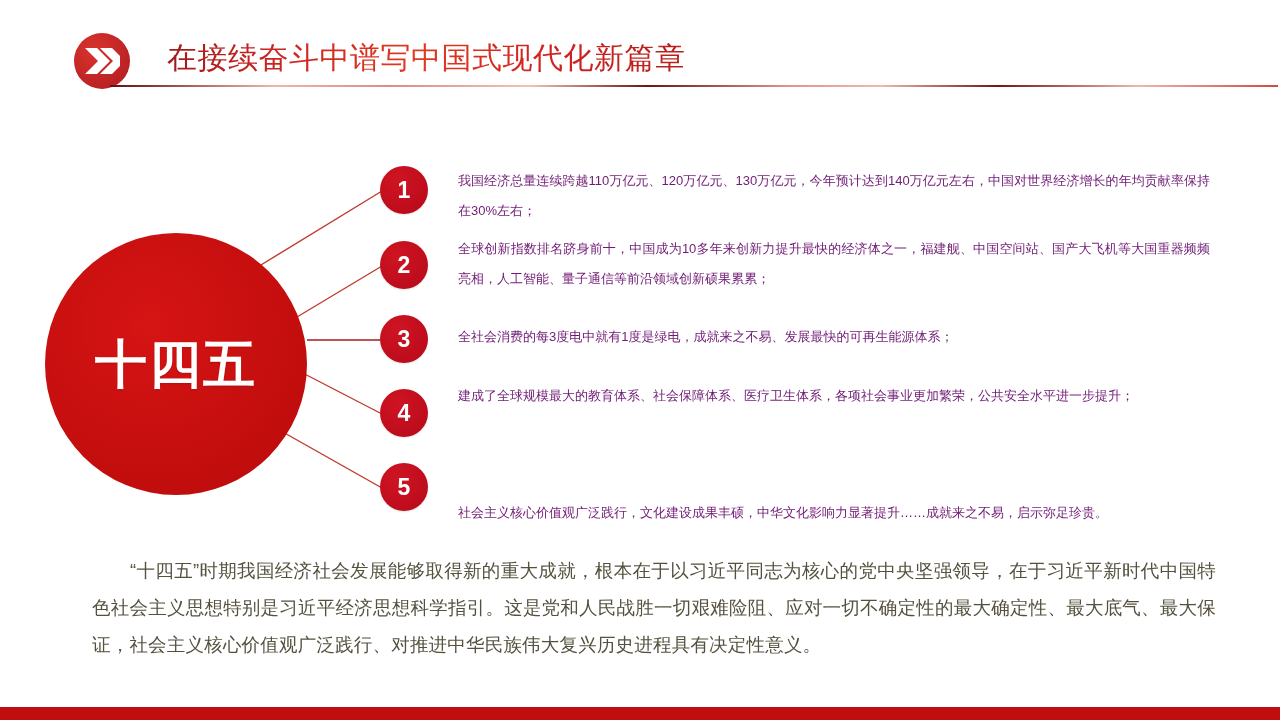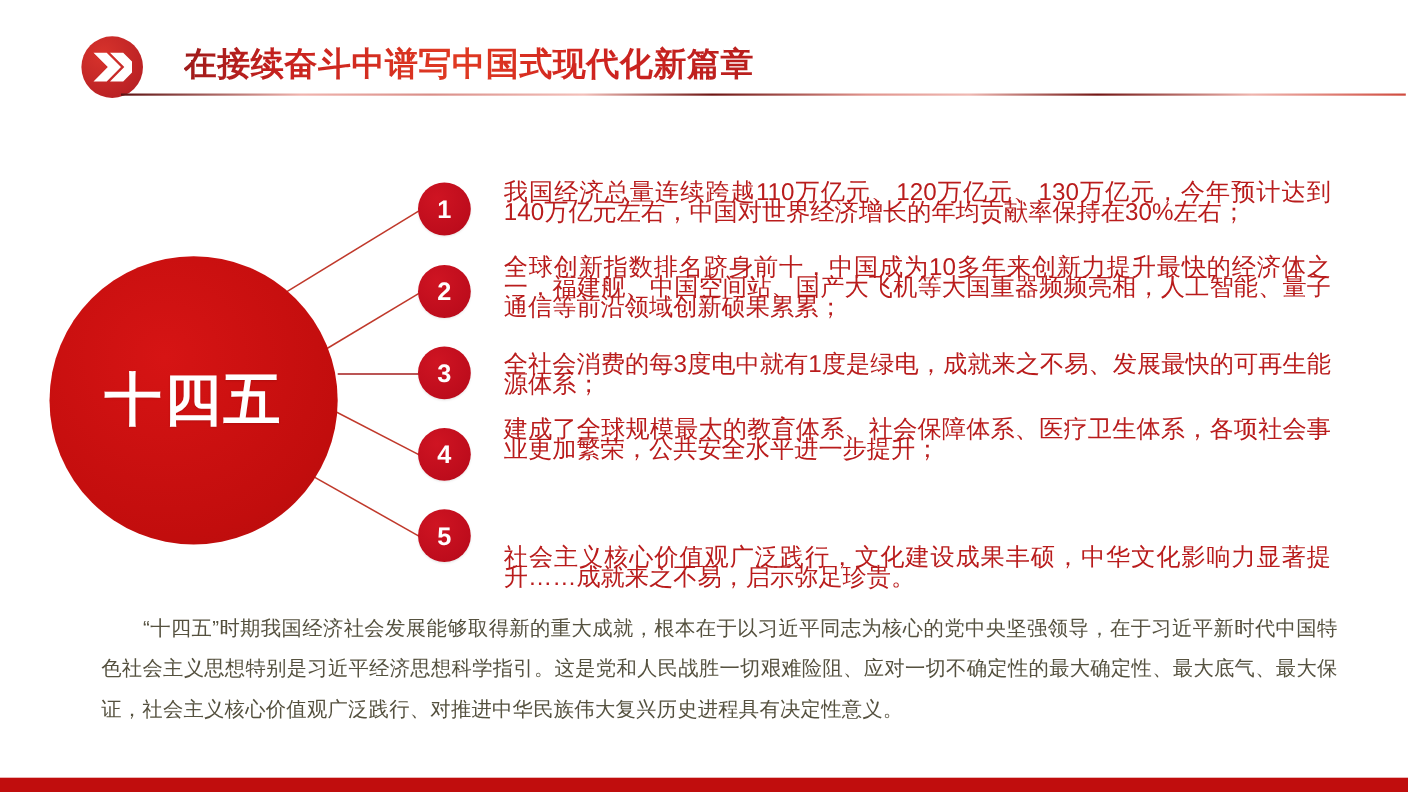--- a/index.html
+++ b/index.html
@@ -30,21 +30,21 @@
     background: radial-gradient(circle at 35% 30%, #d8332c 0%, #b61f23 85%);
   }
   #header-badge svg {
     position: absolute;
     left: 10px; top: 13px;
   }
   #header-title {
     position: absolute;
     left: 167px; top: 38px;
     font-size: 30px;
-    font-weight: bold;
+    font-weight: normal;
     letter-spacing: 0.5px;
     white-space: nowrap;
     color: #c1272d;
     background: linear-gradient(90deg, #9e1b1b 0%, #c8221f 18%, #e03a22 48%, #cf2420 72%, #b81f1d 100%);
     -webkit-background-clip: text;
     background-clip: text;
     -webkit-text-fill-color: transparent;
   }
   #header-rule {
     position: absolute;
@@ -107,23 +107,23 @@
     font-size: 23px;
     display: flex;
     align-items: center;
     justify-content: center;
     box-shadow: 0 1px 2px rgba(0,0,0,.10);
   }
   .item-text {
     position: absolute;
     left: 458px;
     width: 752px;
-    font-size: 22px;
-    line-height: 18px;
-    color: #b91c1c;
+    font-size: 13px;
+    line-height: 30px;
+    color: #701a75;
     text-align: justify;
     letter-spacing: 0px;
   }
 
   
   #node-1 { left: 380px; top: 66px; }
   #text-1 { top: 66px; }
   #node-2 { left: 380px; top: 141px; }
   #text-2 { top: 134px; }
   #node-3 { left: 380px; top: 215px; }

